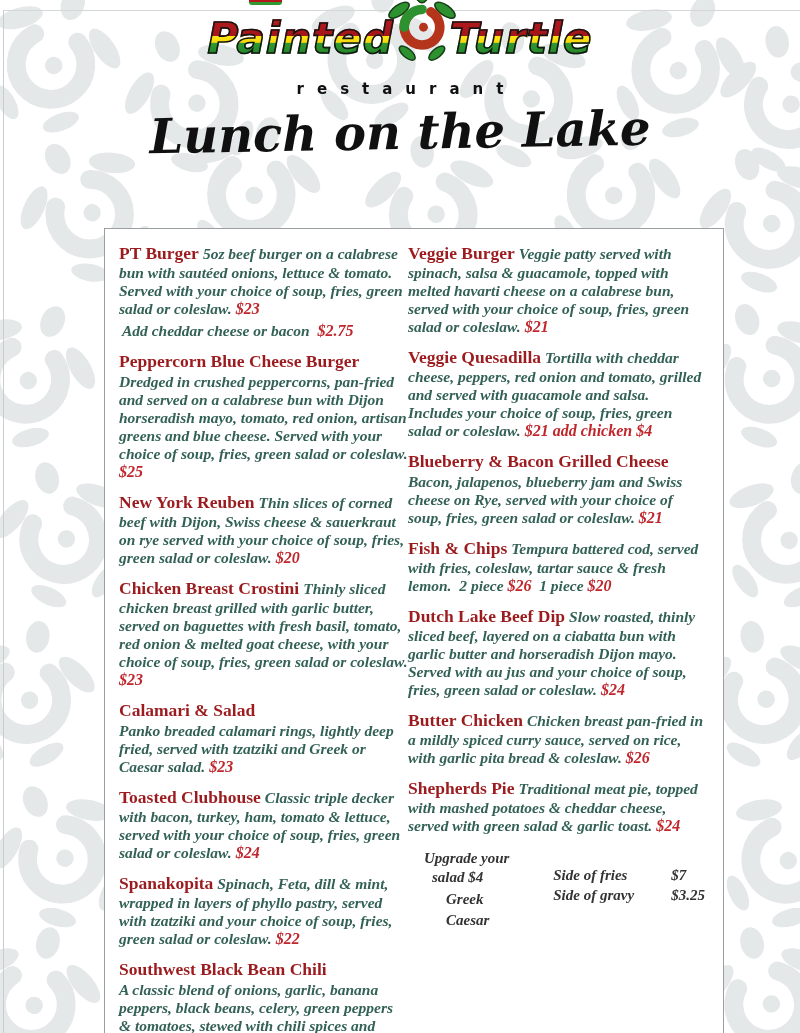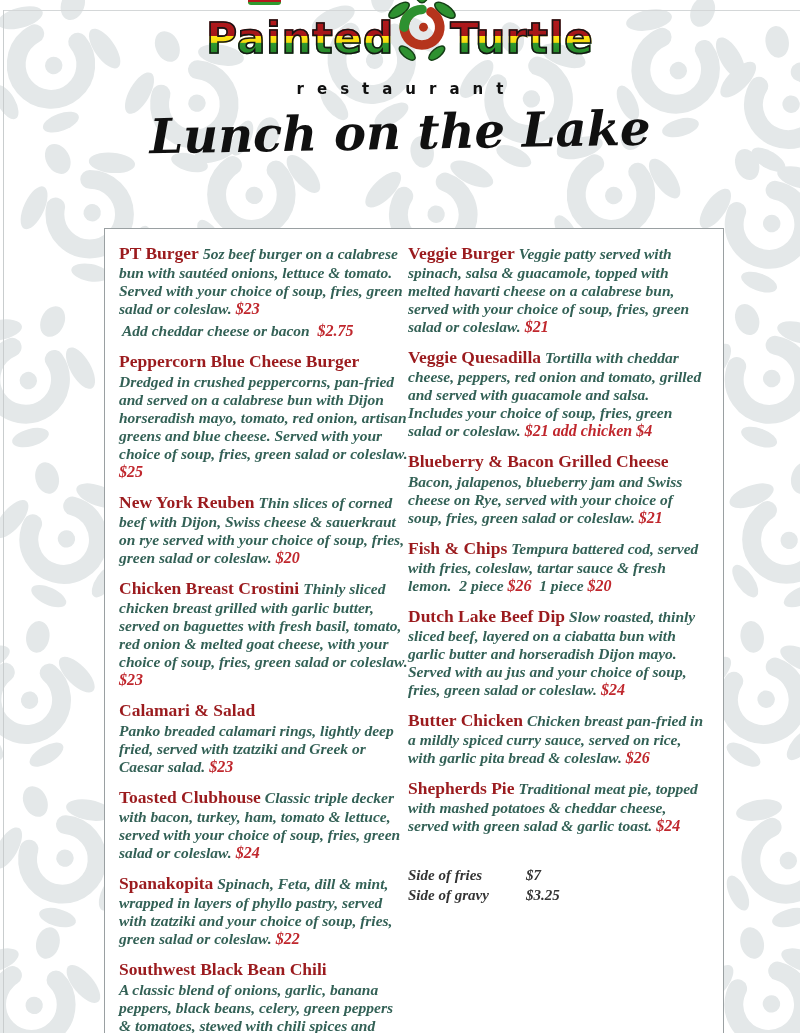--- a/index.html
+++ b/index.html
@@ -12,20 +12,21 @@
   .page-edge-left{position:absolute;left:3px;top:10px;bottom:0;width:1px;background:#c9cdce;z-index:1;}
   .page-edge-top{position:absolute;left:3px;top:10px;right:0;height:1px;background:#d4d7d8;z-index:1;}
 
   header{position:relative;z-index:2;text-align:center;}
   .logo{position:relative;display:inline-block;}
   .logo-line{display:flex;align-items:center;justify-content:center;}
   .logo-word{
     font-family:"DejaVu Sans","Liberation Sans",sans-serif;
     font-weight:bold;font-size:42px;letter-spacing:1px;line-height:1;
     color:#1f7a24;
+    font-style:italic;
     -webkit-text-stroke:1.6px #151515;
   }
   @supports (-webkit-background-clip: text){
     .logo-word{
       background:linear-gradient(180deg,#b5191c 0%,#a31619 42%,#ffe612 44%,#f4d90f 58%,#2f9a2f 60%,#1f7a24 100%);
       -webkit-background-clip:text;background-clip:text;
       -webkit-text-fill-color:transparent;
     }
   }
   .logo-turtle{margin:0 -9px;transform:translateY(-14px);}
@@ -198,20 +199,28 @@
           <p class="iline"><span class="iname">Dutch Lake Beef Dip</span> <span class="idesc">Slow roasted, thinly sliced beef, layered on a ciabatta bun with garlic butter and horseradish Dijon mayo. Served with au jus and your choice of soup, fries, green salad or coleslaw.</span><span class="iprice"> $24</span></p>
         </div>
         <div class="item">
           <p class="iline"><span class="iname">Butter Chicken</span> <span class="idesc">Chicken breast pan-fried in a mildly spiced curry sauce, served on rice, with garlic pita bread &amp; coleslaw.</span><span class="iprice"> $26</span></p>
         </div>
         <div class="item">
           <p class="iline"><span class="iname">Shepherds Pie</span> <span class="idesc">Traditional meat pie, topped with mashed potatoes &amp; cheddar cheese, served with green salad &amp; garlic toast.</span><span class="iprice"> $24</span></p>
         </div>
       </div>
     <div class="menu-footer">
+      <div class="upgrade">
+        <div>Upgrade your</div>
+        <div class="u2">salad $4</div>
+        <div id="salads">
+            <div>Greek</div>
+            <div>Caesar</div>
+          </div>
+      </div>
       <div class="sides" id="sides">
           <div class="side-row">
             <span class="side-label">Side of fries</span>
             <span>$7</span>
           </div>
           <div class="side-row">
             <span class="side-label">Side of gravy</span>
             <span>$3.25</span>
           </div>
         </div>

